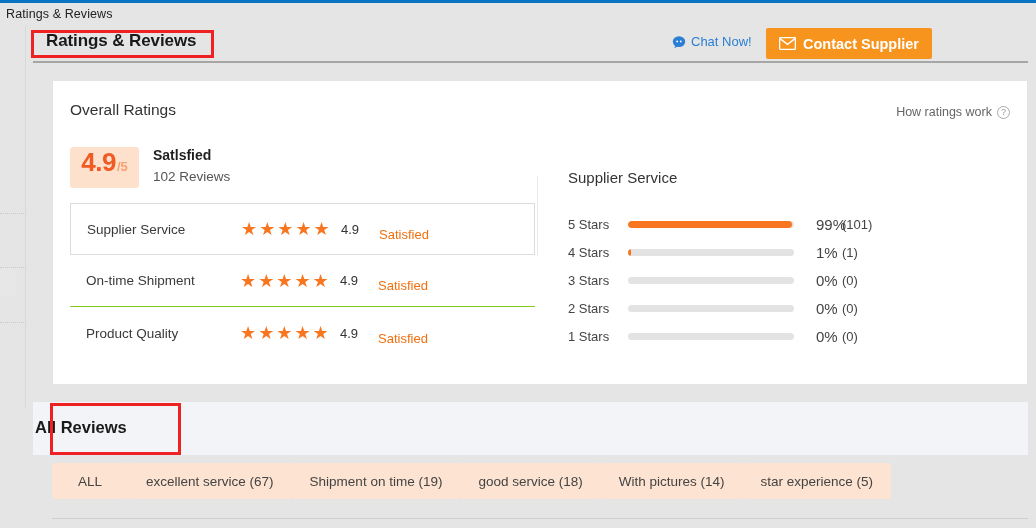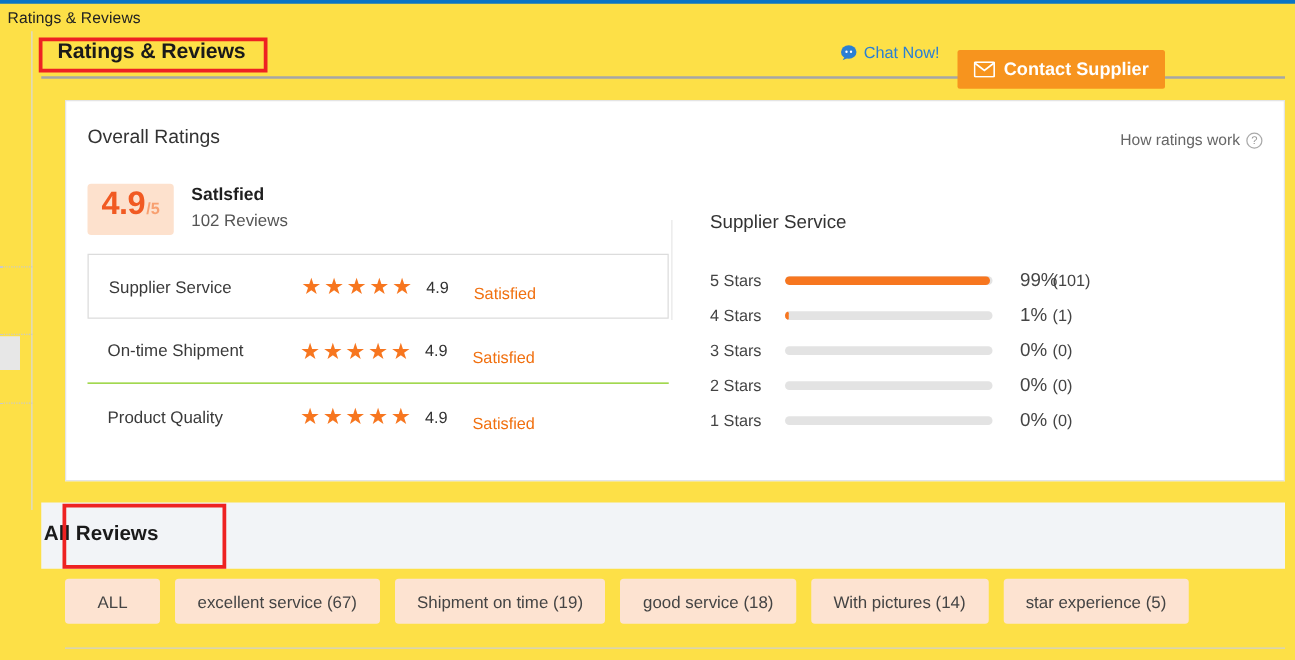--- a/index.html
+++ b/index.html
@@ -9,21 +9,21 @@
     width: 1036px; height: 528px;
     overflow: hidden;
     background: #ffffff;
     font-family: "Liberation Sans", sans-serif;
     -webkit-font-smoothing: antialiased;
   }
   #page {
     position: relative;
     width: 1036px;
     height: 528px;
-    background: #fde047;
+    background: #e5e5e5;
   }
 
   
   .top-strip {
     position: absolute; left: 0; top: 0;
     width: 1036px; height: 3px;
     background: #0a74c4;
   }
 
   
@@ -88,21 +88,20 @@
     font-size: 14.5px; font-weight: bold;
     color: #ffffff;
     border: none; border-radius: 2px;
     cursor: pointer;
     font-family: "Liberation Sans", sans-serif;
   }
   .btn-contact {
     left: 766px; top: 28px;
     width: 166px; height: 31px;
     background: #f7941e;
-    margin-top: 12px;
   }
   .btn-start {
     left: 932px; top: 28px;
     width: 101px; height: 31px;
     background: #2f8fdb;
   }
   .env-icon { width: 17px; height: 13px; display: block; }
 
   
   .card {
@@ -239,21 +238,21 @@
     background: #f2f4f7;
   }
   .reviews-band-title {
     position: absolute; left: 35px; top: 418px;
     font-size: 16.5px; font-weight: bold; color: #1a1a1a;
   }
 
   
   .tags {
     position: absolute; left: 52px; top: 463px;
-    display: flex; gap: 12px;
+    display: flex; 
   }
   .tag {
     height: 36px;
     padding: 0 18px;
     background: #fde3d1;
     border-radius: 3px;
     display: flex; align-items: center;
     font-size: 13.5px; color: #444444;
     cursor: pointer;
     white-space: nowrap;

